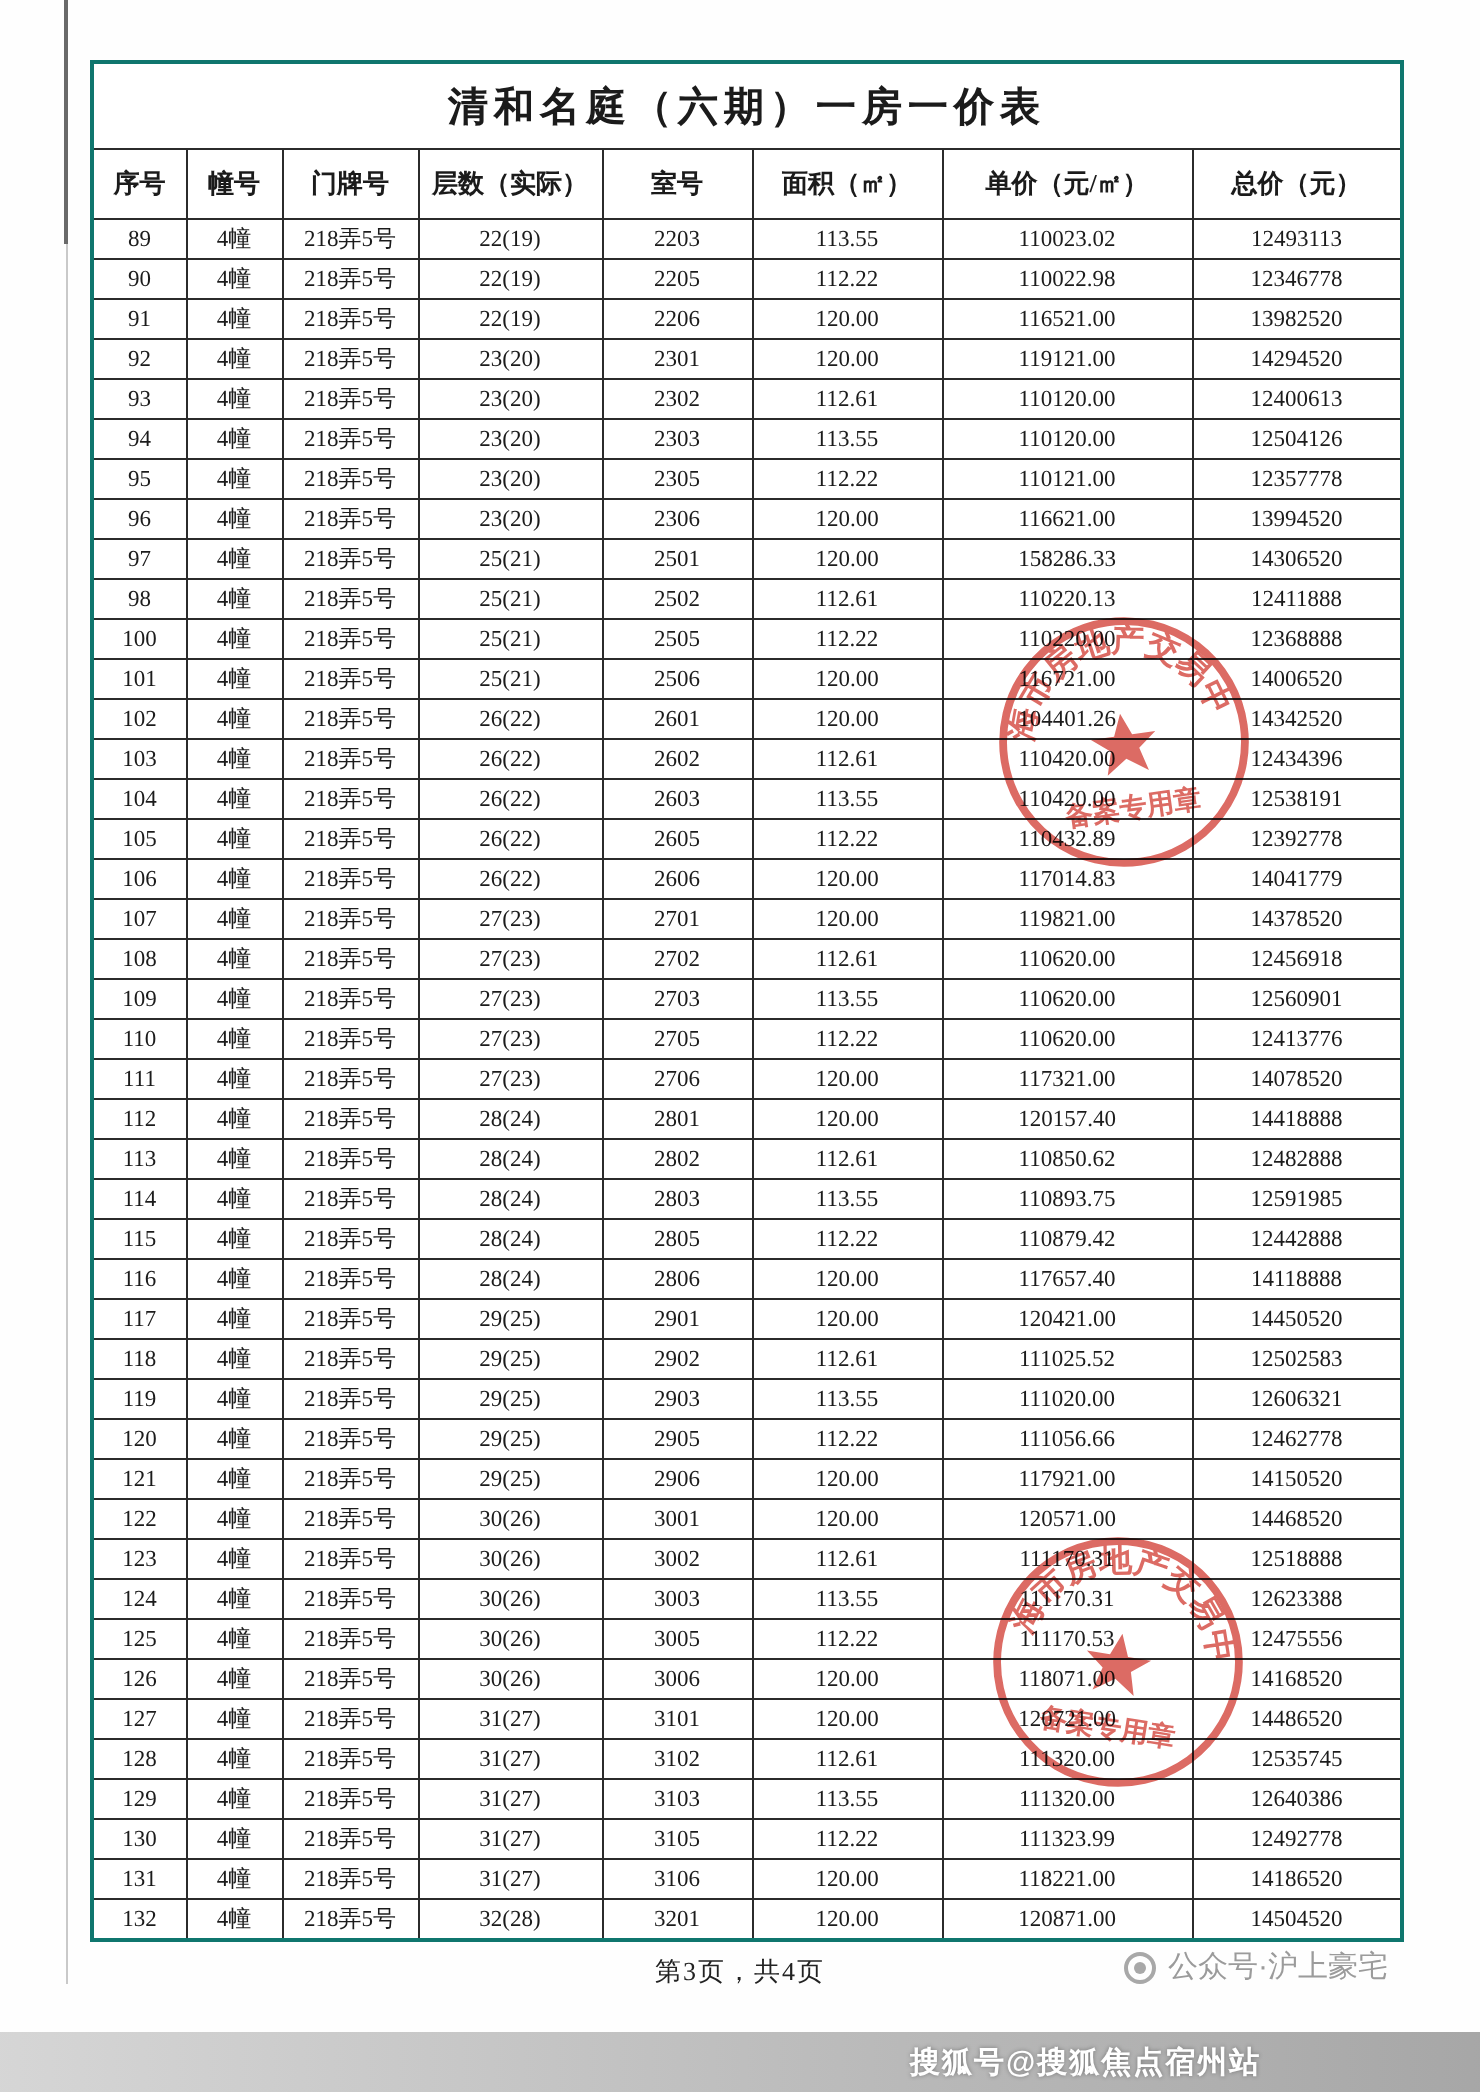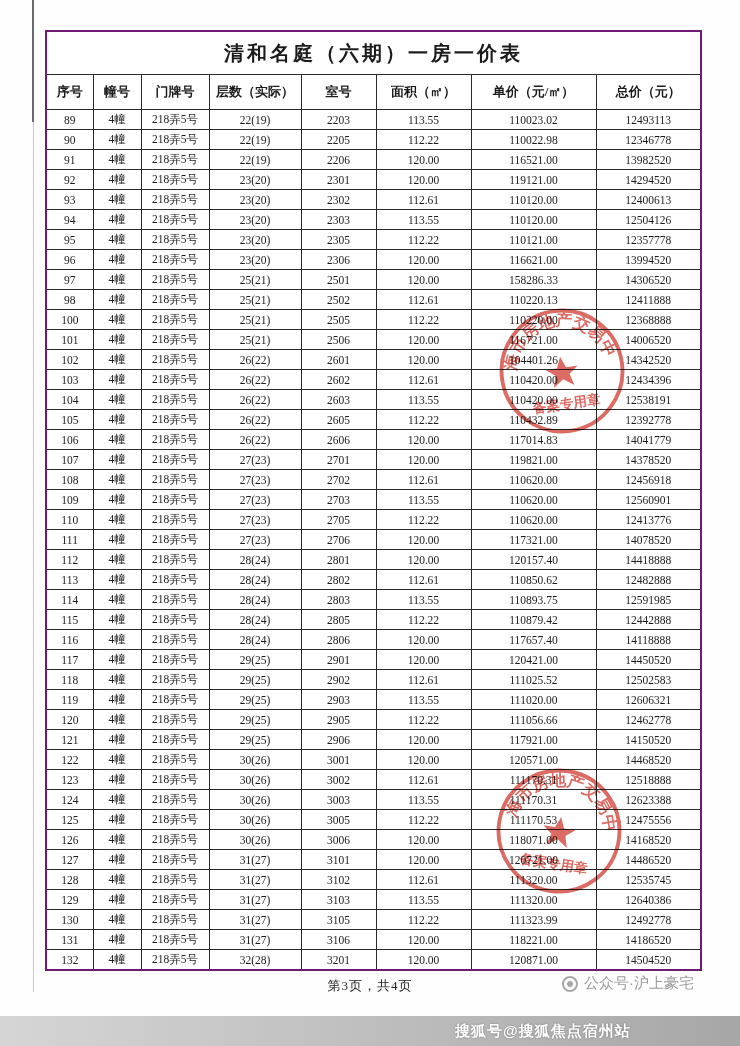--- a/index.html
+++ b/index.html
@@ -21,21 +21,21 @@
     width:655px;height:938px;
     border-collapse:collapse;
     table-layout:fixed;
     background:#fff;
   }
   table.price-table,
   table.price-table th,
   table.price-table td{
     border:1px solid #2b2b2b;
   }
-  table.price-table{border:2px solid #701a75;}
+  table.price-table{border:2px solid #0f766e;}
   .title-row th{
     height:40px;
     font-size:20px;
     font-weight:bold;
     letter-spacing:3px;
     text-align:center;
     vertical-align:middle;
   }
   .header-row th{
     height:34px;

